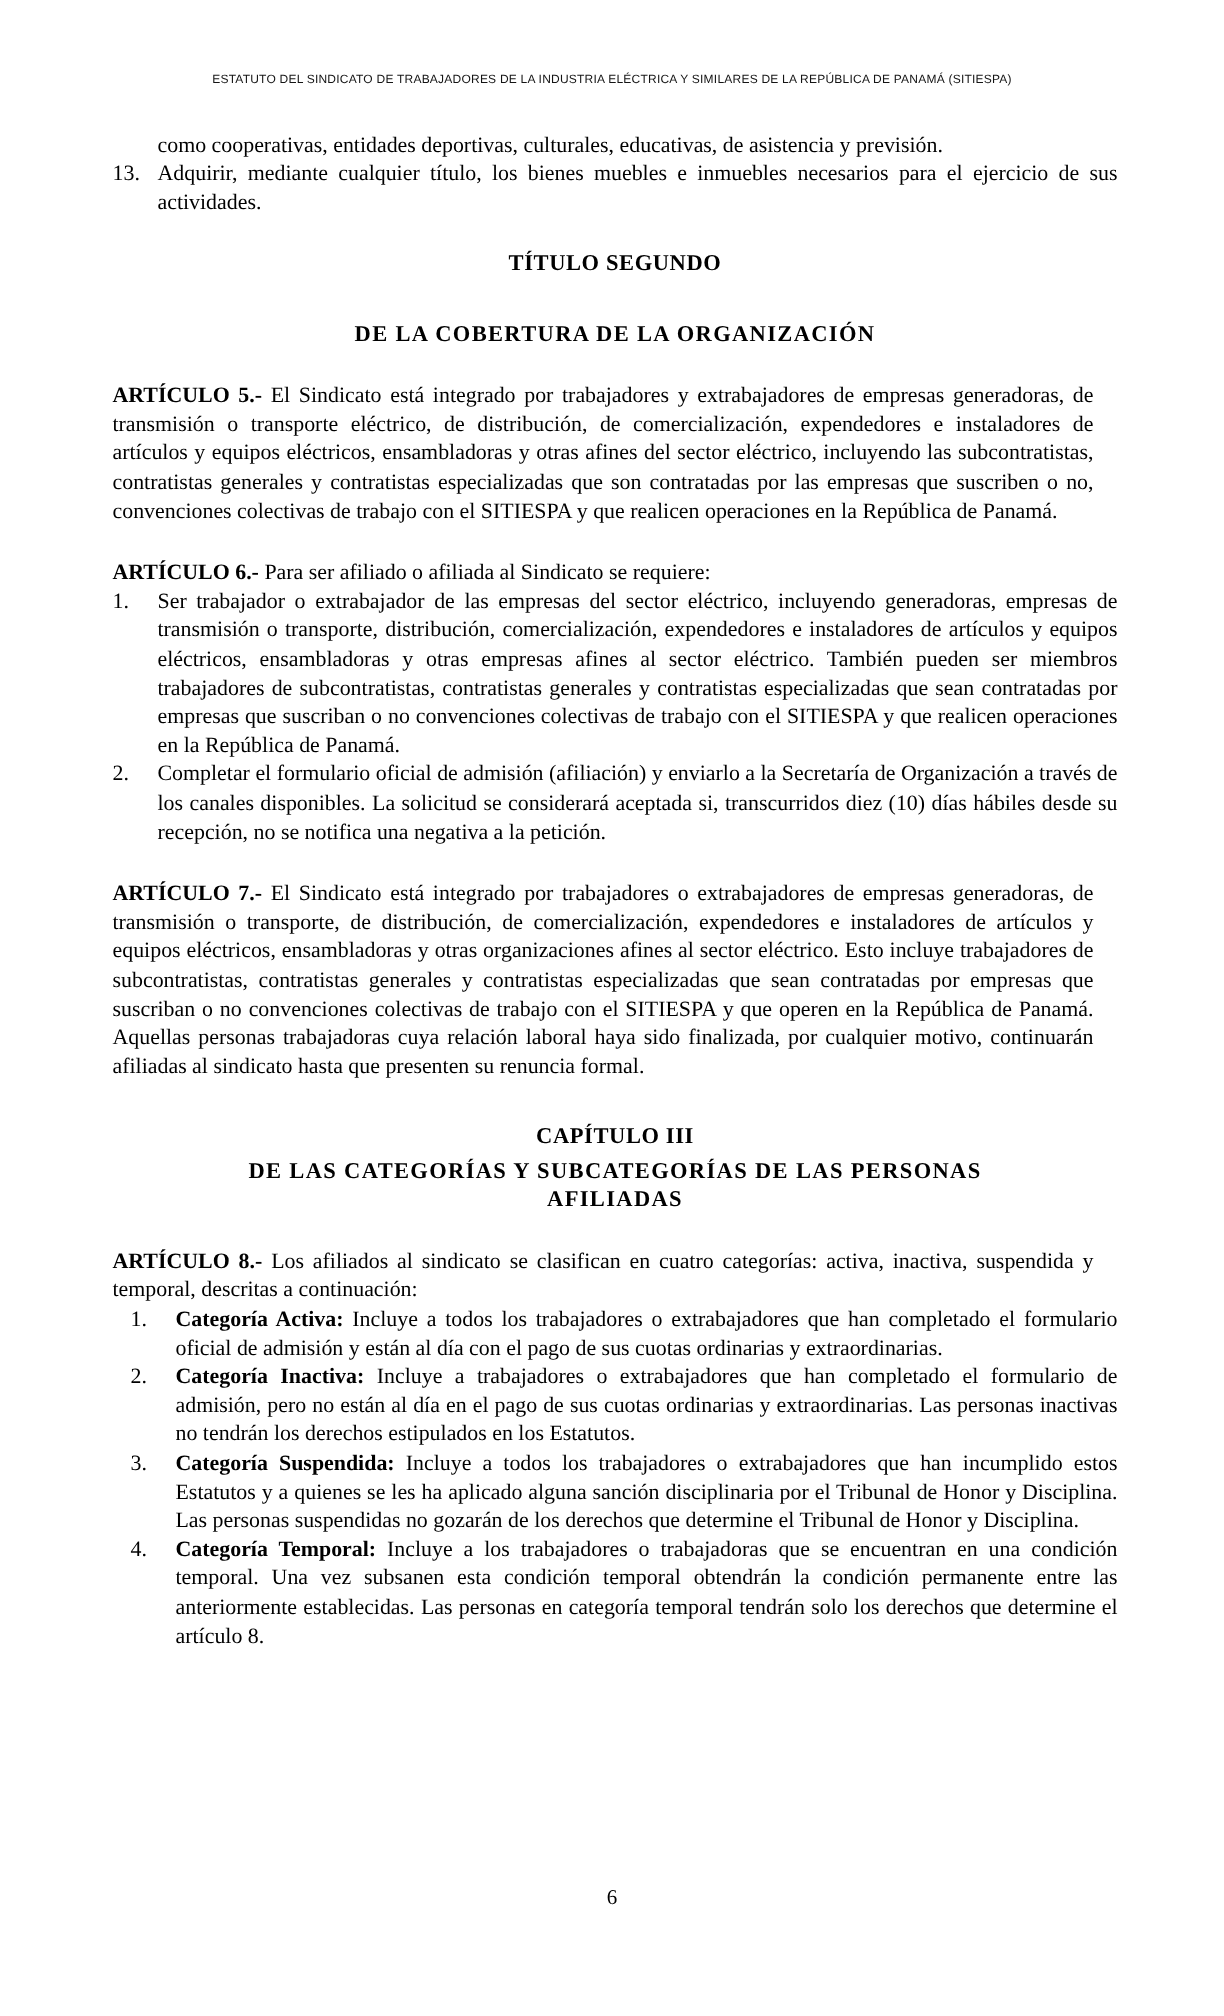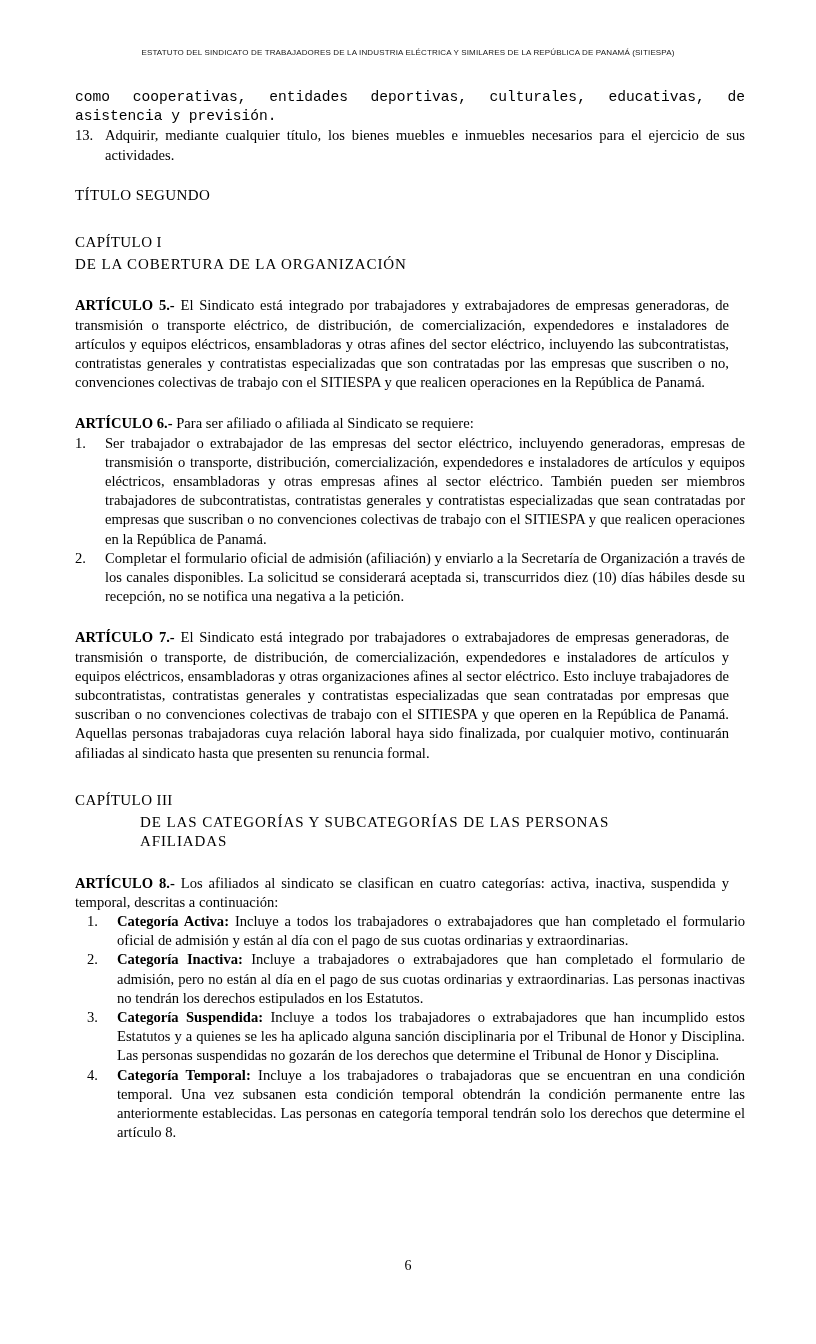--- a/index.html
+++ b/index.html
@@ -20,29 +20,29 @@
       top: 43px; left: 0; right: 0;
       text-align: center;
       font-family: "Liberation Sans", sans-serif;
       font-size: 8px;
       letter-spacing: 0.15px;
       color: #141414;
       white-space: nowrap;
     }
     .content { padding: 88px 71px 0 75px; }
 
-    .carry-cont { text-align: justify; font-family: Liberation Mono, monospace; }
+    .carry-cont { margin-left: 30px; text-align: justify; }
 
     .num-item { display: flex; }
     .num-item .num { flex: 0 0 30px; }
     .num-item .itxt { flex: 1; text-align: justify; }
 
     .indent-more { margin-left: 12px; }
 
-    .heading-block { font-weight: normal; }
+    .heading-block { text-align: center; font-weight: bold; }
     .h-title { font-size: 15px; letter-spacing: 0.4px; }
     .h-sub { font-size: 15px; margin-left: auto; margin-right: auto; }
     .titulo { margin-top: 21px; }
     .titulo .h-sub { margin-top: 9px; letter-spacing: 0.3px; }
     .cap { margin-top: 28px; }
     .cap .h-sub { margin-top: 3px; letter-spacing: 0.9px; }
     .w630 { max-width: 630px; }
     .w540 { max-width: 540px; }
 
     .para { margin: 22px 16px 0 0; text-align: justify; }
@@ -68,21 +68,20 @@
     <div class="num-item">
       <span class="num">13.</span>
       <div class="itxt">Adquirir, mediante cualquier título, los bienes muebles e inmuebles necesarios para el ejercicio de sus actividades.</div>
     </div>
 
     <div class="heading-block titulo">
       <div class="h-title">TÍTULO SEGUNDO</div>
     </div>
 
     <div class="heading-block cap">
-      <div class="h-title">CAPÍTULO I</div>
       <div class="h-sub">DE LA COBERTURA DE LA ORGANIZACIÓN</div>
     </div>
 
     <p class="para"><b>ARTÍCULO 5.-</b><span> El Sindicato está integrado por trabajadores y extrabajadores de empresas generadoras, de transmisión o transporte eléctrico, de distribución, de comercialización, expendedores e instaladores de artículos y equipos eléctricos, ensambladoras y otras afines del sector eléctrico, incluyendo las subcontratistas, contratistas generales y contratistas especializadas que son contratadas por las empresas que suscriben o no, convenciones colectivas de trabajo con el SITIESPA y que realicen operaciones en la República de Panamá.</span></p>
 
 
     <p class="para"><b>ARTÍCULO 6.-</b><span> Para ser afiliado o afiliada al Sindicato se requiere:</span></p>
     <div class="olist">
       <div class="num-item">
         <span class="num">1.</span>

